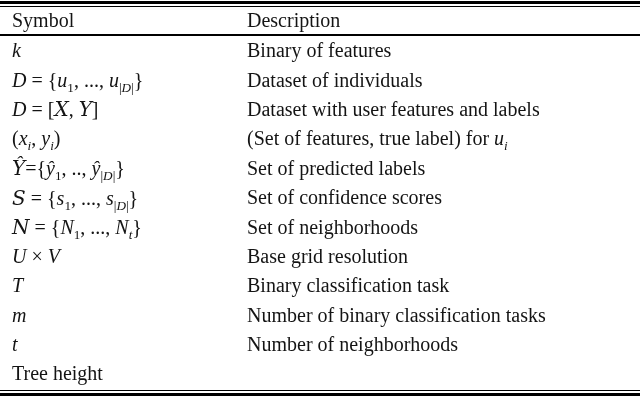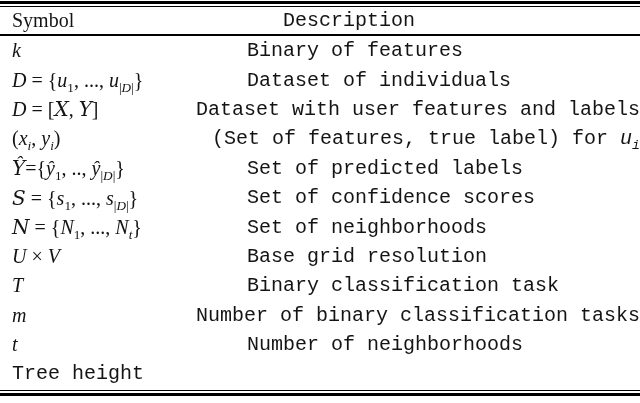--- a/index.html
+++ b/index.html
@@ -14,25 +14,25 @@
     overflow: hidden;
   }
   .rule { background: #000000; width: 640px; }
   .r-top-thick    { height: 3px; margin-top: 1px; }
   .r-top-thin     { height: 1px; margin-top: 2px; }
   .r-header       { height: 2px; }
   .r-bottom-thin  { height: 1px; margin-top: 1px; }
   .r-bottom-thick { height: 3px; margin-top: 2px; }
 
   .trow { display: flex; align-items: center; }
-  .header-row { height: 27px; gap: 36px; }
+  .header-row { height: 27px; }
   .body-row   { height: 29.4px; }
 
   .cell-sym  { width: 235px; padding-left: 12px; box-sizing: border-box; white-space: nowrap; }
-  .cell-desc { flex: 1; padding-left: 12px; box-sizing: border-box; white-space: nowrap; font-family: Liberation Mono, monospace; }
+  .cell-desc { flex: 1; padding-left: 12px; box-sizing: border-box; white-space: nowrap; }
 
   .math i, .cell-desc i, .cal { font-style: italic; }
   .cal { font-family: "DejaVu Serif", "Liberation Serif", serif; }
   sub { font-size: 0.66em; line-height: 0; }
 </style>
 </head>
 <body>
 
 <div class="page">
 

